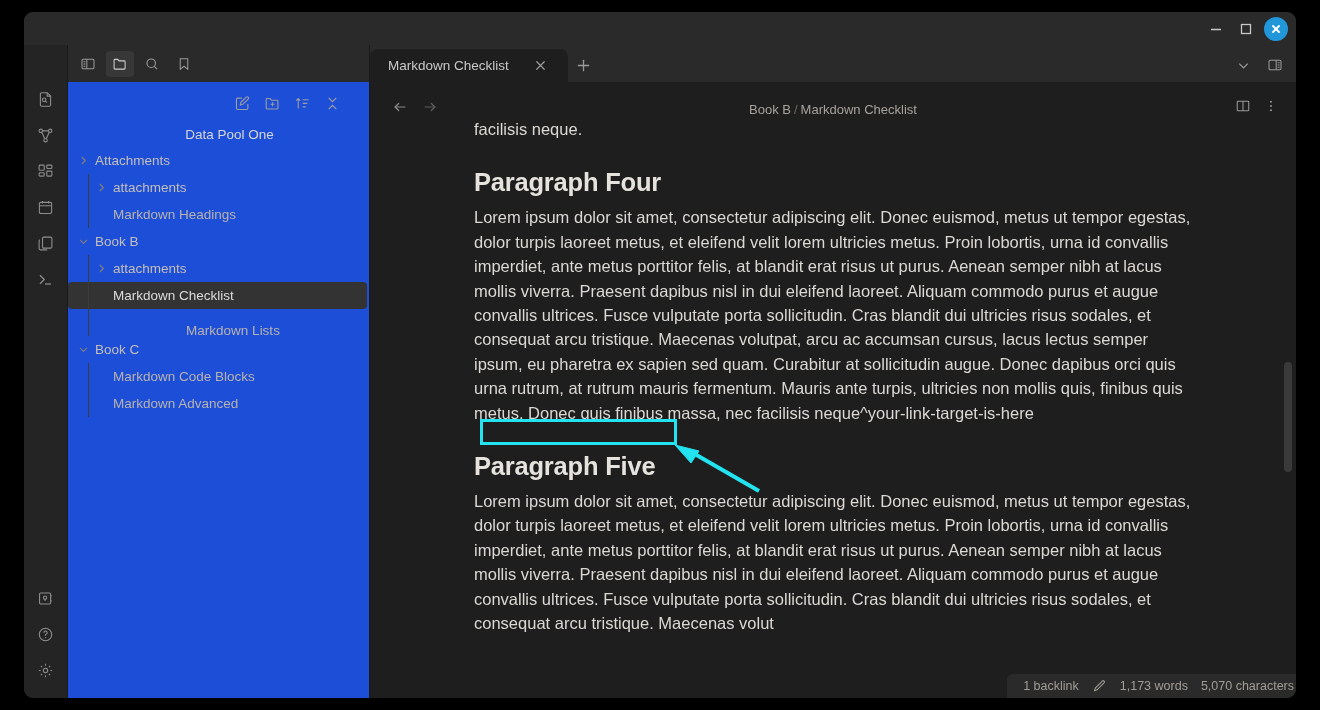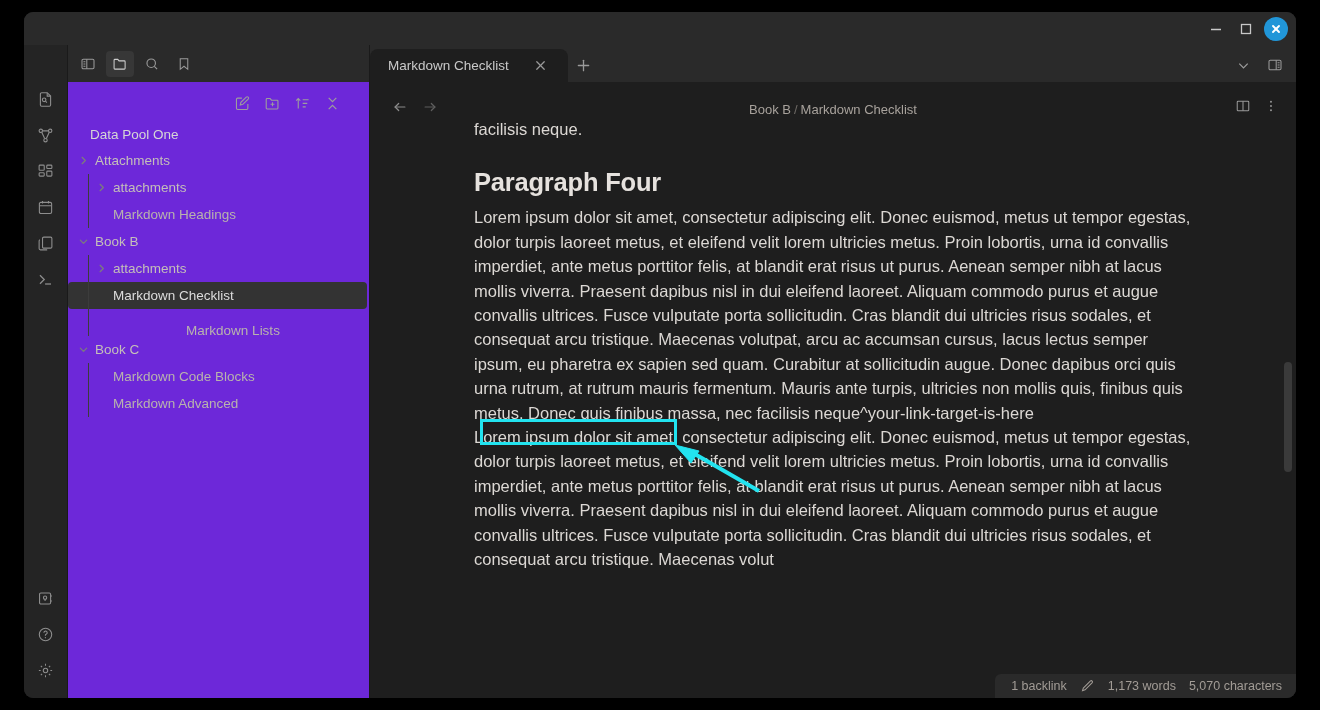--- a/index.html
+++ b/index.html
@@ -77,25 +77,26 @@
     display: flex; align-items: center; justify-content: center;
     color: #8d8d8d;
     border-radius: 4px;
   }
   .rail-spacer { flex: 1; }
   .rail-bottom { padding-bottom: 10px; display:flex; flex-direction:column; align-items:center;}
 
   
   .sidebar {
     width: 302px;
-    background: #6d28d9;
+    background: #1d4ed8;
     display: flex;
     flex-direction: column;
     flex: none;
     border-right: 1px solid #1a1a1a;
+    text-align: center;
   }
   .sidebar-tabs {
     height: 37px;
     display: flex;
     align-items: center;
     gap: 4px;
     padding-left: 6px;
     background: #2a2a2a;
   }
   .stab {
@@ -291,21 +292,21 @@
   }
 
   
   .statusbar {
     position: absolute;
     right: 0; bottom: 0;
     height: 24px;
     display: flex;
     align-items: center;
     gap: 13px;
-    padding: 0 14px 0 16px;
+    padding: 0 2px 0 16px;
     background: #2a2a2a;
     border-radius: 6px 0 0 0;
     font-size: 12.5px;
     color: #a29c96;
   }
   .status-pencil { color: #a29c96; display:flex; align-items:center; }
 </style>
 </head>
 <body>
 
@@ -612,20 +613,21 @@
           </div>
         </div>
       </div>
 
       <div class="doc-scroll">
         <div class="doc">
           <p class="frag-top">facilisis neque.</p>
           <div id="sections-container">
               <h2>Paragraph Four</h2>
               <p><span>Lorem ipsum dolor sit amet, consectetur adipiscing elit. Donec euismod, metus ut tempor egestas, dolor turpis laoreet metus, et eleifend velit lorem ultricies metus. Proin lobortis, urna id convallis imperdiet, ante metus porttitor felis, at blandit erat risus ut purus. Aenean semper nibh at lacus mollis viverra. Praesent dapibus nisl in dui eleifend laoreet. Aliquam commodo purus et augue convallis ultrices. Fusce vulputate porta sollicitudin. Cras blandit dui ultricies risus sodales, et consequat arcu tristique. Maecenas volutpat, arcu ac accumsan cursus, lacus lectus semper ipsum, eu pharetra ex sapien sed quam. Curabitur at sollicitudin augue. Donec dapibus orci quis urna rutrum, at rutrum mauris fermentum. Mauris ante turpis, ultricies non mollis quis, finibus quis metus. Donec quis finibus massa, nec facilisis neque</span><span class="linktarget">^your-link-target-is-here</span></p>
+              <h2>Paragraph Five</h2>
               <p><span>Lorem ipsum dolor sit amet, consectetur adipiscing elit. Donec euismod, metus ut tempor egestas, dolor turpis laoreet metus, et eleifend velit lorem ultricies metus. Proin lobortis, urna id convallis imperdiet, ante metus porttitor felis, at blandit erat risus ut purus. Aenean semper nibh at lacus mollis viverra. Praesent dapibus nisl in dui eleifend laoreet. Aliquam commodo purus et augue convallis ultrices. Fusce vulputate porta sollicitudin. Cras blandit dui ultricies risus sodales, et consequat arcu tristique. Maecenas volut</span></p>
             </div>
         </div>
 
         <div class="anno-box" style="left: 110px; top: 302px; width: 197px; height: 26px; border-color: rgb(34, 227, 239);"></div>
         <svg class="anno-arrow" style="left:295px; top:320px;" width="100" height="60" viewBox="0 0 100 60">
           <line x1="94" y1="54" x2="28" y2="16" stroke="#22e3ef" stroke-width="4"></line>
           <polygon points="10,8 34,14 26,26" fill="#22e3ef" stroke="#22e3ef"></polygon>
         </svg>
 

